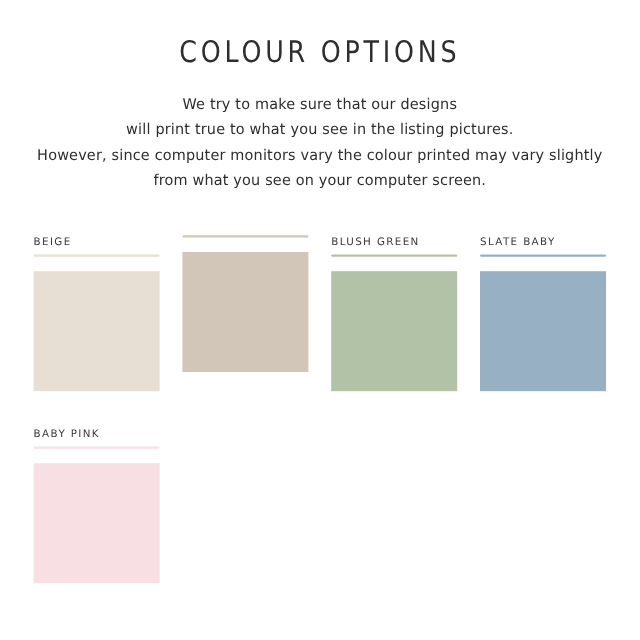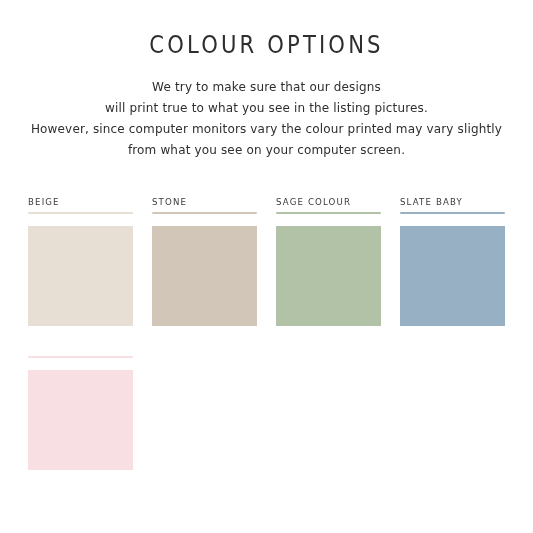--- a/index.html
+++ b/index.html
@@ -111,37 +111,37 @@
 
   <div class="grid">
 
     <div class="row">
       <div class="swatch-cell">
         <div class="swatch-label">BEIGE</div>
         <div class="swatch-rule" style="background-color: rgb(231, 223, 211);"></div>
         <div class="swatch-chip" style="background-color: rgb(231, 223, 211);"></div>
       </div>
       <div class="swatch-cell">
-        <div class="swatch-label">STONE</div>
         <div class="swatch-rule" style="background-color: rgb(210, 198, 184);"></div>
         <div class="swatch-chip" style="background-color: rgb(210, 198, 184);"></div>
       </div>
       <div class="swatch-cell">
-        <div class="swatch-label">SAGE COLOUR</div>
+        <div class="swatch-label">BLUSH GREEN</div>
         <div class="swatch-rule" style="background-color: rgb(178, 194, 166);"></div>
         <div class="swatch-chip" style="background-color: rgb(178, 194, 166);"></div>
       </div>
       <div class="swatch-cell">
         <div class="swatch-label">SLATE BABY</div>
         <div class="swatch-rule" style="background-color: rgb(152, 176, 196);"></div>
         <div class="swatch-chip" style="background-color: rgb(152, 176, 196);"></div>
       </div>
     </div>
 
     <div class="row">
       <div class="swatch-cell">
+        <div class="swatch-label">BABY PINK</div>
         <div class="swatch-rule" style="background-color: rgb(248, 223, 228);"></div>
         <div class="swatch-chip" style="background-color: rgb(248, 223, 228);"></div>
       </div>
     </div>
 
   </div>
 </div>
 
 </body></html>

